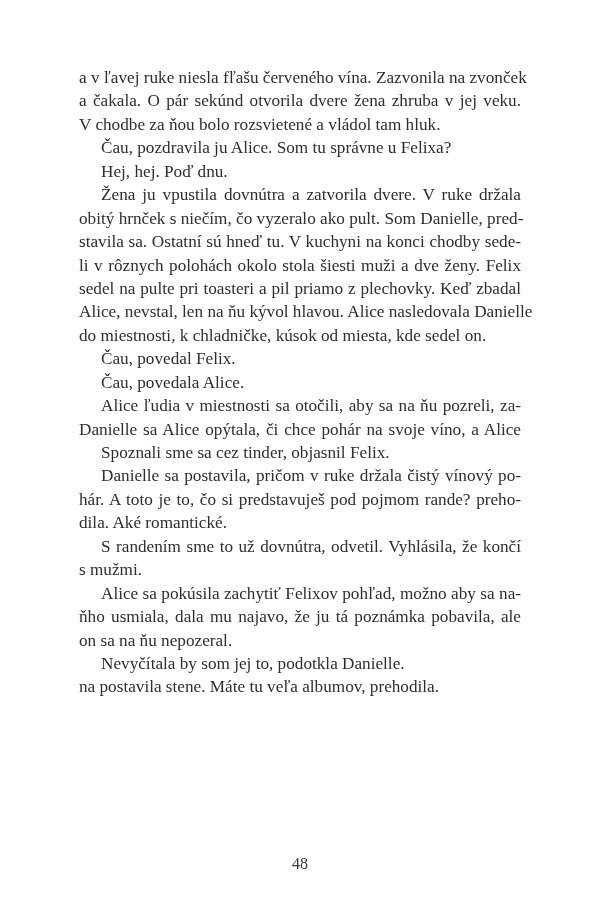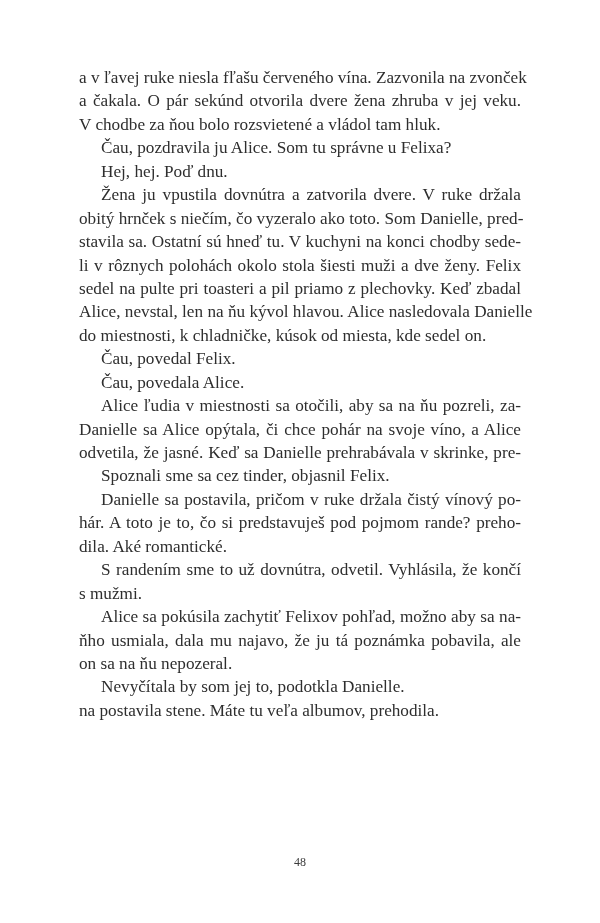--- a/index.html
+++ b/index.html
@@ -42,46 +42,45 @@
     .line.indent {
       padding-left: 22px;
     }
     .page-number {
       position: absolute;
       left: 0;
       width: 600px;
       top: 855px;
       text-align: center;
       font-family: "Liberation Serif", "DejaVu Serif", serif;
-      font-size: 12px;
+      font-size: 16px;
       color: #3a3a3a;
     }
   </style>
 </head>
 <body>
 
 <div class="page">
   <div class="text-block">
     <span class="line justify">a v ľavej ruke niesla fľašu červeného vína. Zazvonila na zvonček</span>
     <span class="line justify">a čakala. O pár sekúnd otvorila dvere žena zhruba v jej veku.</span>
     <span class="line">V chodbe za ňou bolo rozsvietené a vládol tam hluk.</span>
     <span class="line indent">Čau, pozdravila ju Alice. Som tu správne u Felixa?</span>
     <span class="line indent">Hej, hej. Poď dnu.</span>
     <span class="line indent justify">Žena ju vpustila dovnútra a zatvorila dvere. V ruke držala</span>
-    <span class="line justify">obitý hrnček s niečím, čo vyzeralo ako toto. Som Danielle, pred-</span>
+    <span class="line justify">obitý hrnček s niečím, čo vyzeralo ako pult. Som Danielle, pred-</span>
     <span class="line justify">stavila sa. Ostatní sú hneď tu. V kuchyni na konci chodby sede-</span>
     <span class="line justify">li v rôznych polohách okolo stola šiesti muži a dve ženy. Felix</span>
     <span class="line justify">sedel na pulte pri toasteri a pil priamo z plechovky. Keď zbadal</span>
     <span class="line justify">Alice, nevstal, len na ňu kývol hlavou. Alice nasledovala Danielle</span>
     <span class="line">do miestnosti, k chladničke, kúsok od miesta, kde sedel on.</span>
     <span class="line indent">Čau, povedal Felix.</span>
     <span class="line indent">Čau, povedala Alice.</span>
     <span class="line indent justify">Alice ľudia v miestnosti sa otočili, aby sa na ňu pozreli, za-</span>
     <span class="line justify">Danielle sa Alice opýtala, či chce pohár na svoje víno, a Alice</span>
-    <span class="line justify">odvetila, že jasné. Keď sa Danielle prehrabávala v skrinke, pre-</span>
     <span class="line indent">Spoznali sme sa cez tinder, objasnil Felix.</span>
     <span class="line indent justify">Danielle sa postavila, pričom v ruke držala čistý vínový po-</span>
     <span class="line justify">hár. A toto je to, čo si predstavuješ pod pojmom rande? preho-</span>
     <span class="line">dila. Aké romantické.</span>
     <span class="line indent justify">S randením sme to už dovnútra, odvetil. Vyhlásila, že končí</span>
     <span class="line">s mužmi.</span>
     <span class="line indent justify">Alice sa pokúsila zachytiť Felixov pohľad, možno aby sa na-</span>
     <span class="line justify">ňho usmiala, dala mu najavo, že ju tá poznámka pobavila, ale</span>
     <span class="line">on sa na ňu nepozeral.</span>
     <span class="line indent">Nevyčítala by som jej to, podotkla Danielle.</span>

